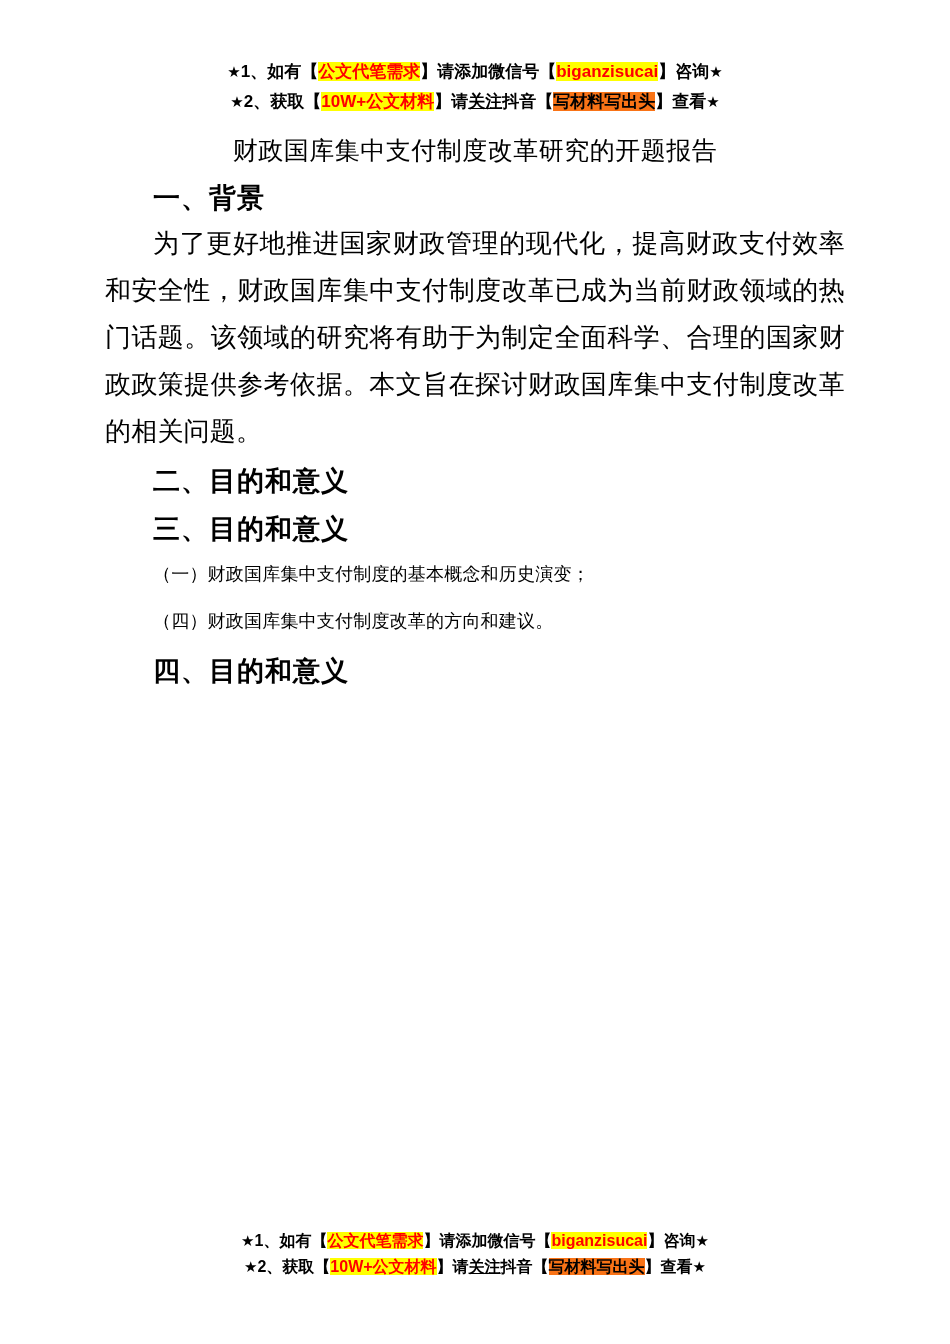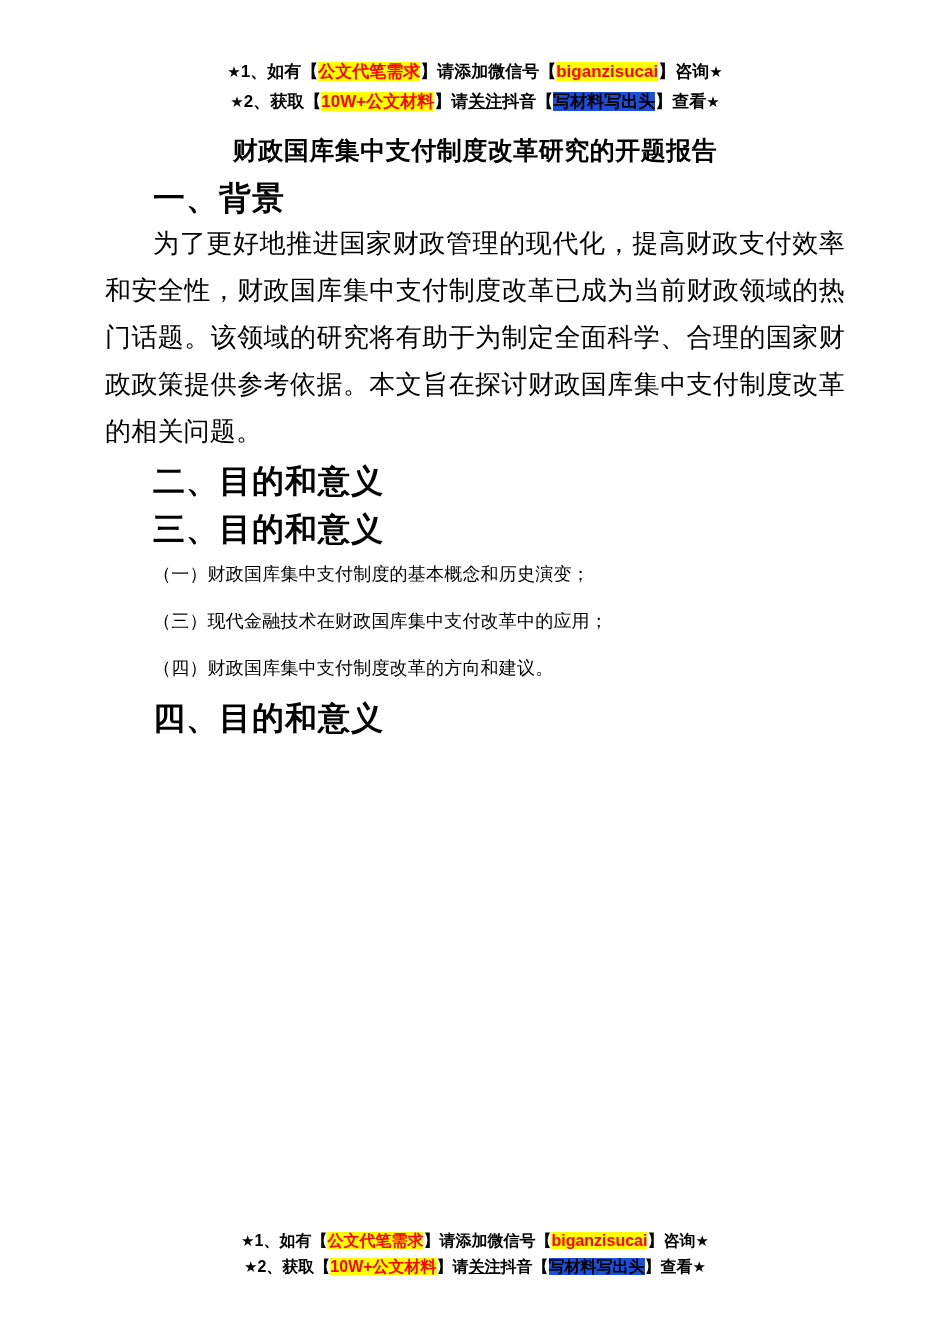--- a/index.html
+++ b/index.html
@@ -32,41 +32,41 @@
     white-space: nowrap;
     letter-spacing: 0px;
   }
   .promo .star { font-size: 15px; }
   .hl-yellow {
     background: #ffff00;
     color: #ff0000;
     font-weight: bold;
   }
   .hl-yellow-black {
-    background: #1d4ed8;
+    background: #f97316;
     color: #000000;
     font-weight: bold;
   }
   .promo-top { margin-bottom: 2px; }
 
   
   .doc-title {
     text-align: center;
-    font-weight: bold;
+    font-weight: normal;
     font-size: 25px;
     line-height: 40px;
     margin-top: 14px;
     margin-bottom: 6px;
     letter-spacing: 0.5px;
   }
 
   
   .h2 {
     font-weight: bold;
-    font-size: 32px;
+    font-size: 27px;
     line-height: 44px;
     text-indent: 48px;
     margin: 4px 0 0 0;
     letter-spacing: 1px;
   }
 
   
   .p {
     font-size: 26px;
     line-height: 47px;
@@ -108,21 +108,20 @@
 
   <h1 class="doc-title">财政国库集中支付制度改革研究的开题报告</h1>
 
   <h2 class="h2">一、背景</h2>
   <p class="p">为了更好地推进国家财政管理的现代化，提高财政支付效率和安全性，财政国库集中支付制度改革已成为当前财政领域的热门话题。该领域的研究将有助于为制定全面科学、合理的国家财政政策提供参考依据。本文旨在探讨财政国库集中支付制度改革的相关问题。</p>
 
   <h2 class="h2">二、目的和意义</h2>
 
   <h2 class="h2">三、目的和意义</h2>
   <p class="p-list">（一）财政国库集中支付制度的基本概念和历史演变；</p>
-  <p class="p-list">（三）现代金融技术在财政国库集中支付改革中的应用；</p>
   <p class="p-list">（四）财政国库集中支付制度改革的方向和建议。</p>
 
   <h2 class="h2">四、目的和意义</h2>
 
   <div class="promo-bottom-wrap">
     <div class="promo">
       <span class="star">★</span><span>1、如有【</span><span class="hl-yellow">公文代笔需求</span><span>】请添加微信号【</span><span class="hl-yellow">biganzisucai</span><span>】咨询</span><span class="star">★</span>
     </div>
     <div class="promo">
       <span class="star">★</span><span>2、获取【</span><span class="hl-yellow">10W+公文材料</span><span>】请</span><span style="text-decoration: underline;">关注</span><span>抖音【</span><span class="hl-yellow-black">写材料写出头</span><span>】查看</span><span class="star">★</span>

